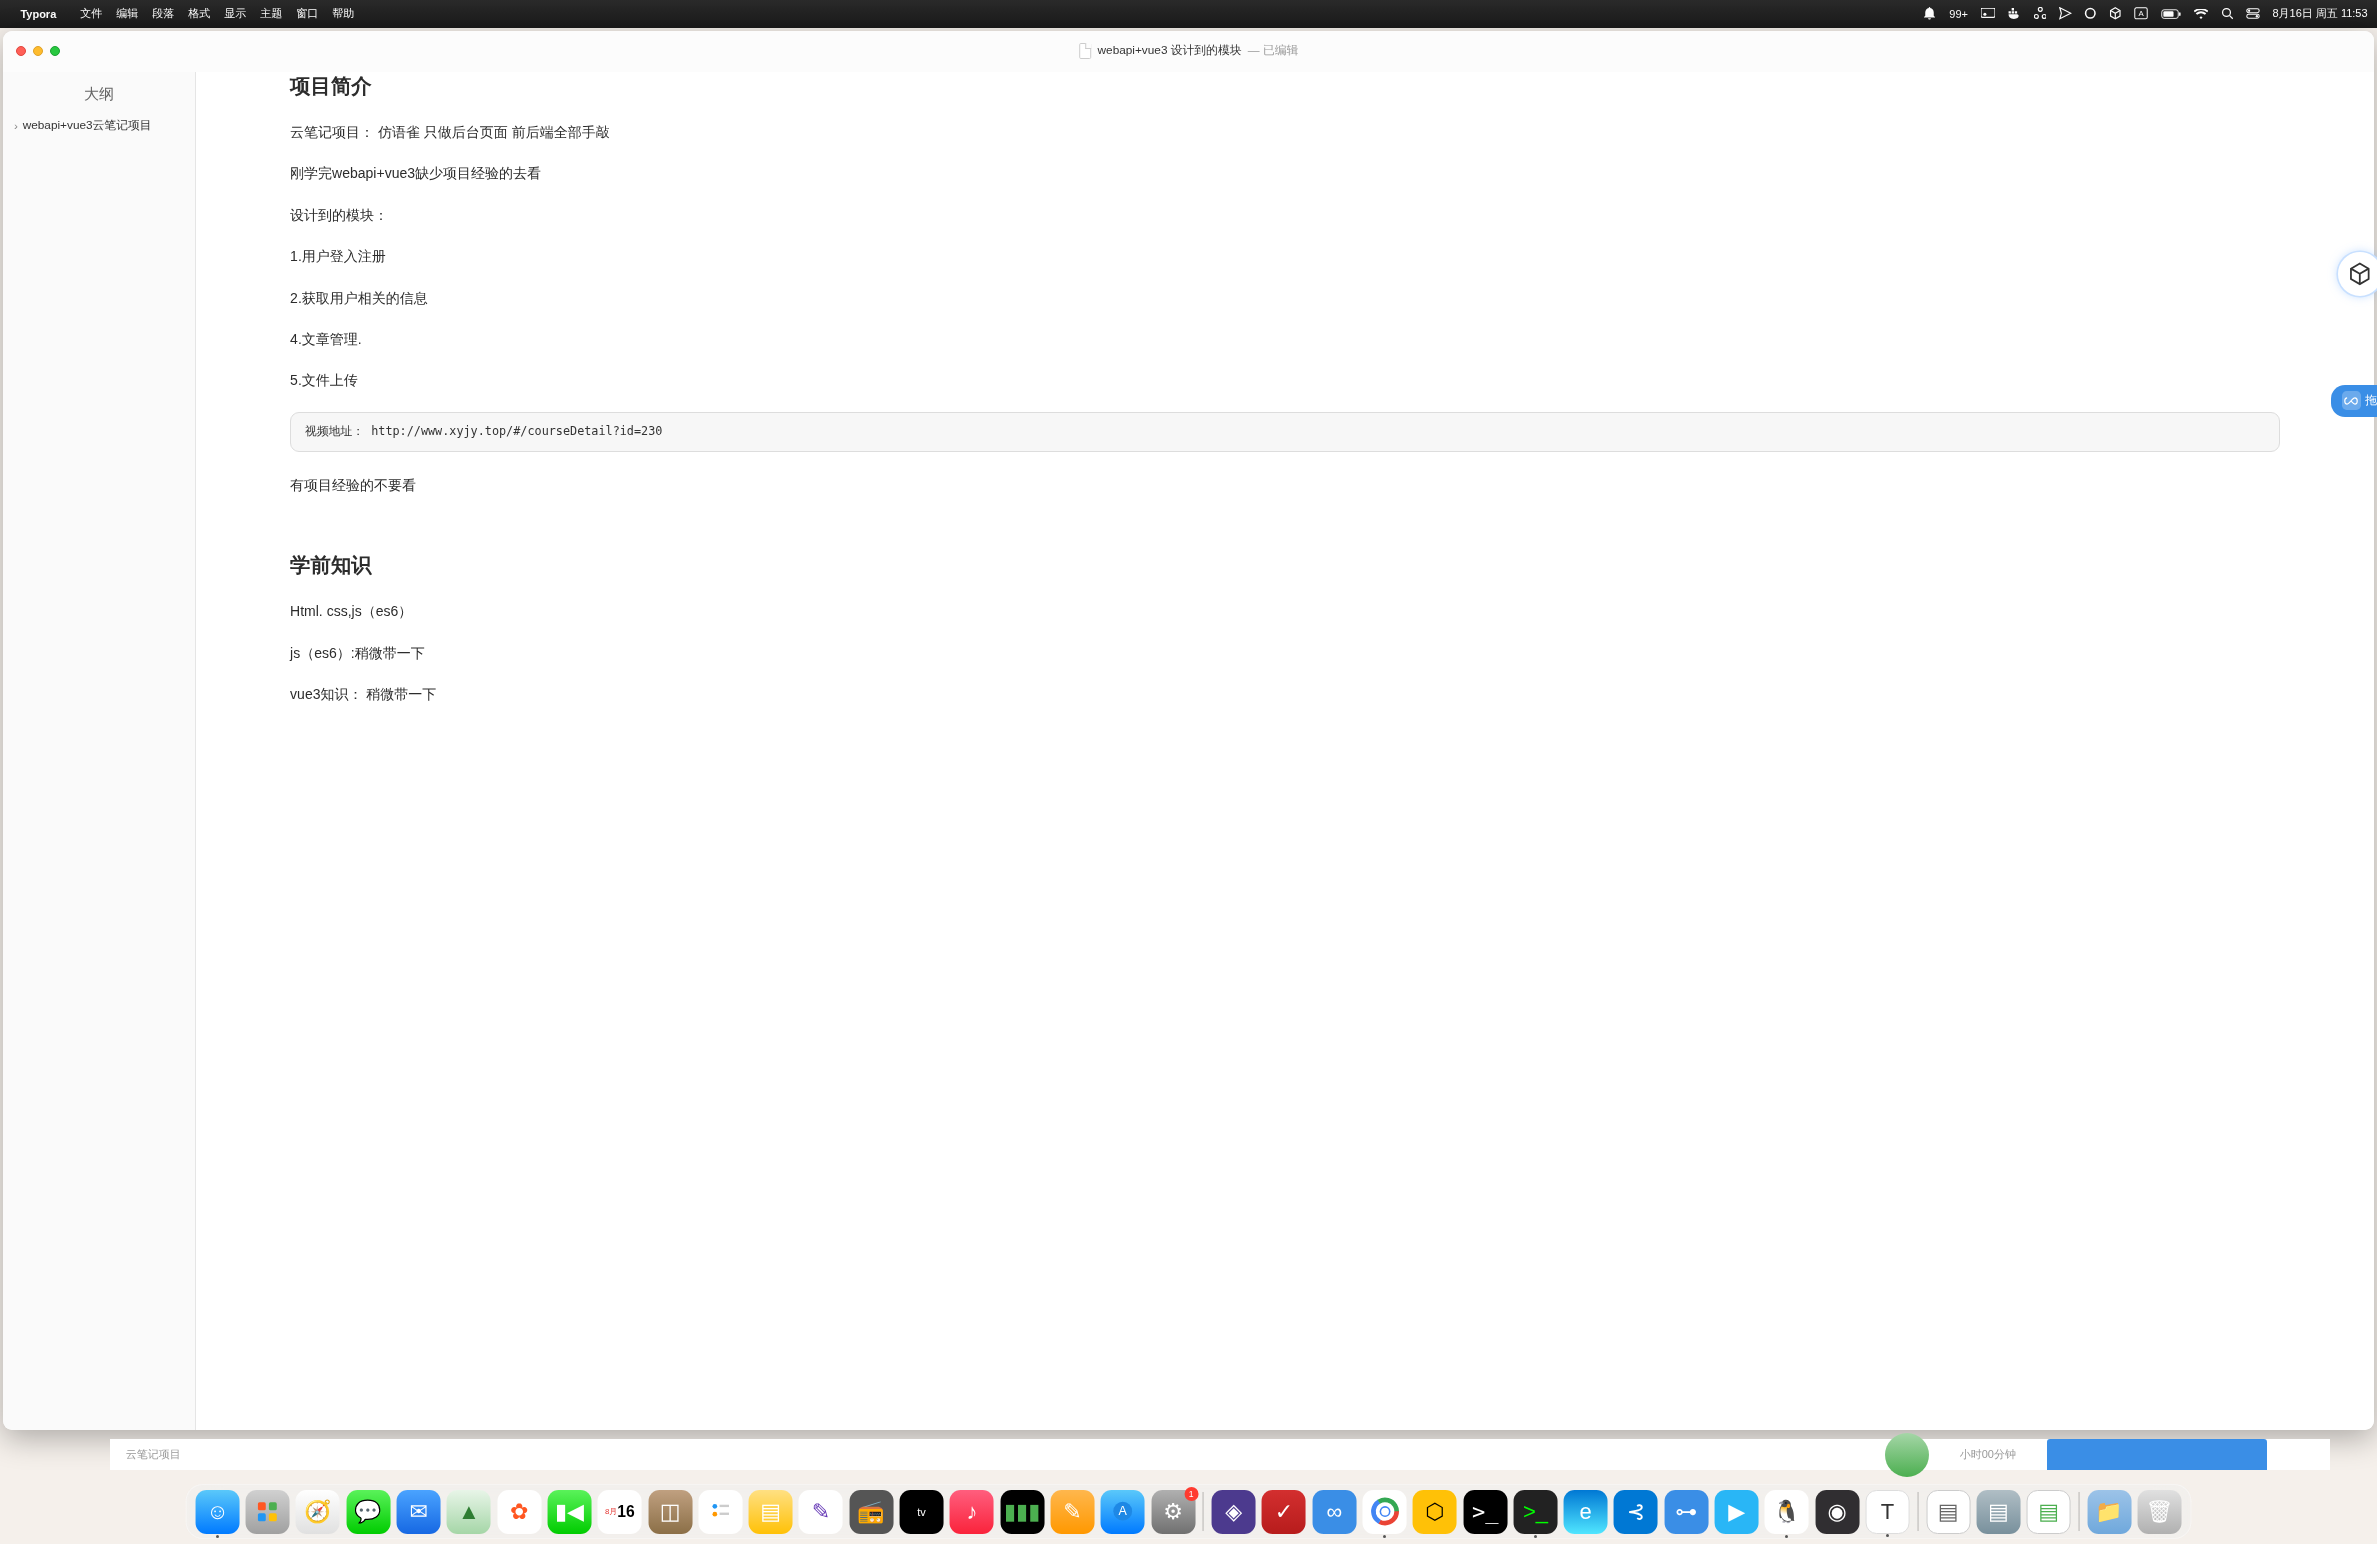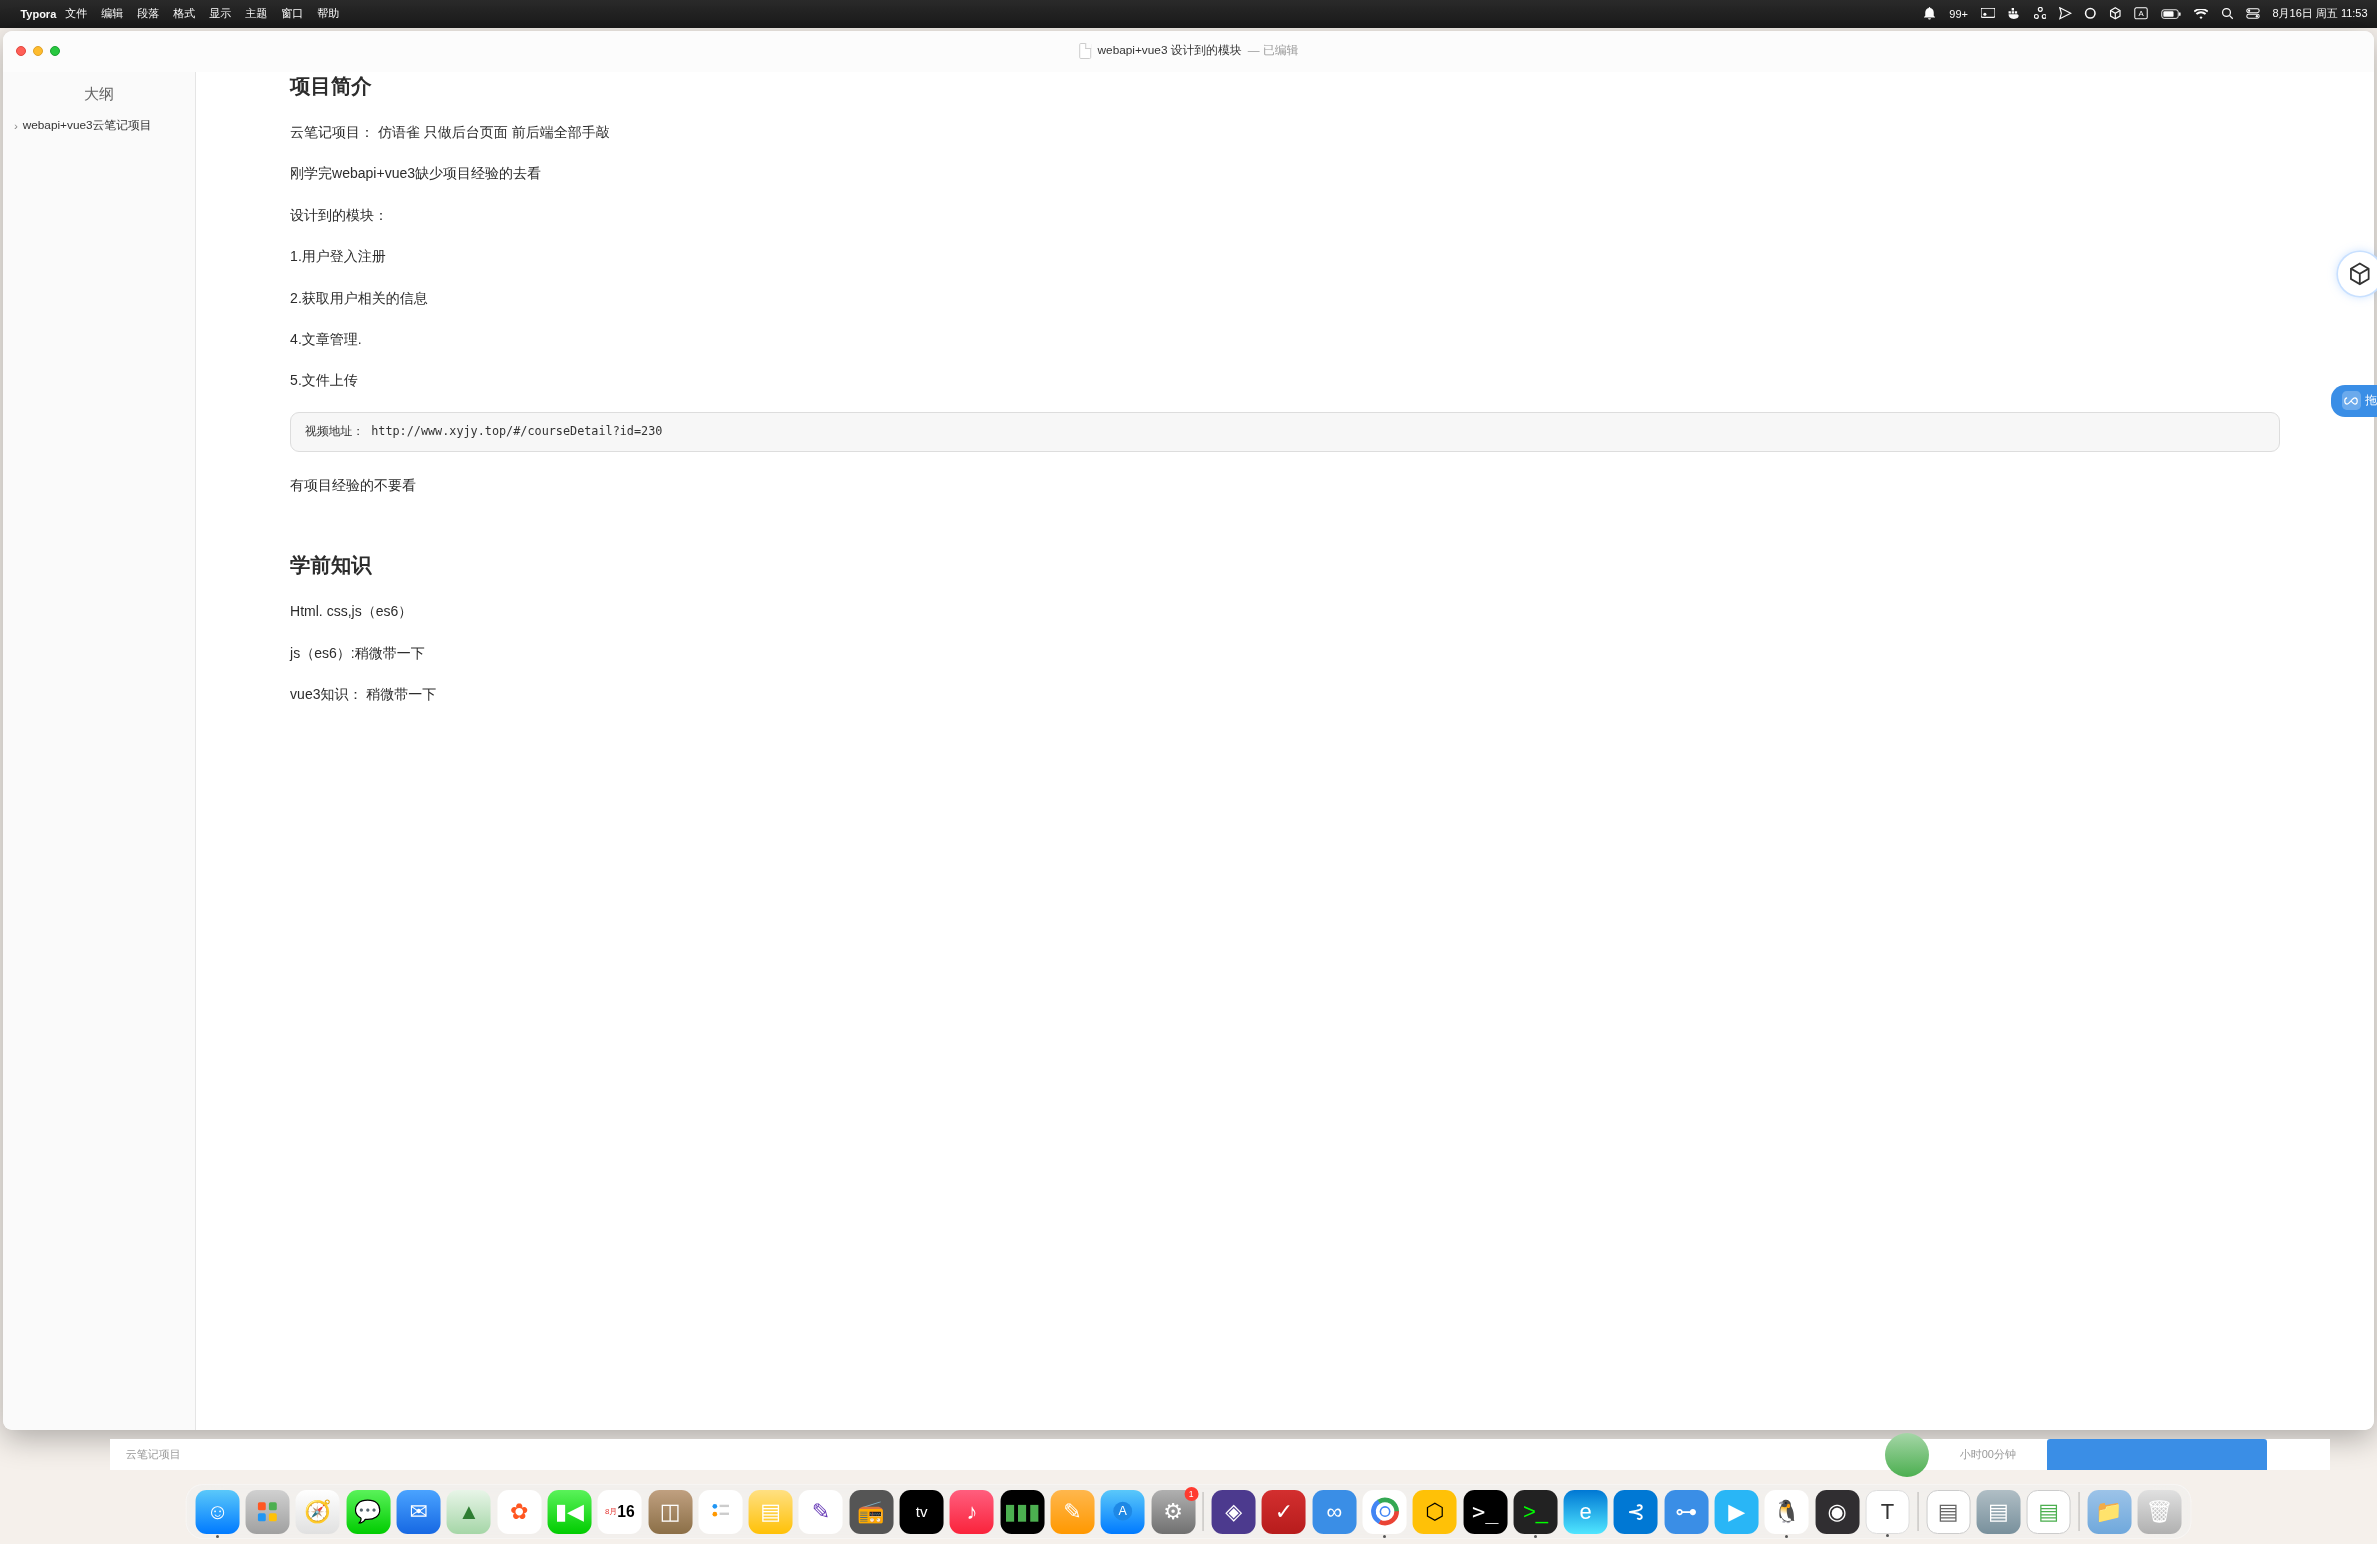--- a/index.html
+++ b/index.html
@@ -18,21 +18,21 @@
       background: linear-gradient(to bottom, #2a2a2a, #1a1a1a);
       color: #fff;
       display: flex;
       align-items: center;
       padding: 0 9.4px;
       font-size: 11px;
       justify-content: space-between;
     }
     .menubar-left { display: flex; align-items: center; gap: 0; }
     .menubar-left .apple { font-size: 12.6px; margin-right: 11px; }
-    .menubar-left .app-name { font-weight: 700; margin-right: 9px; }
+    .menubar-left .app-name { font-weight: 700; margin-right: 24px; }
     .menubar-left .menu-item { margin-right: 14px; cursor: default; }
     .menubar-right { display: flex; align-items: center; gap: 12.6px; }
     .menubar-right .mb-icon { display: inline-flex; align-items: center; }
     .menubar-right svg { fill: #fff; }
     .menubar-right .datetime { font-size: 11px; }
     .notif-badge { display:flex; align-items:center; gap:14px;}
     
     
     .window {
       position: absolute;
@@ -364,21 +364,21 @@
       <svg width="23.6" height="23.6" viewBox="0 0 30 30">
         <circle cx="8" cy="8" r="3" fill="#2196f3"></circle>
         <rect x="14" y="6" width="12" height="3" fill="#ccc"></rect>
         <circle cx="8" cy="18" r="3" fill="#ff9800"></circle>
         <rect x="14" y="16" width="12" height="3" fill="#ccc"></rect>
       </svg>
     </div>
   <div class="dock-icon di-notes">▤</div>
   <div class="dock-icon di-free">✎</div>
   <div class="dock-icon" style="background:#555;">📻</div>
-  <div class="dock-icon di-tv" style="font-size:15px;">tv</div>
+  <div class="dock-icon di-tv" style="font-size:11px;">tv</div>
   <div class="dock-icon di-music">♪</div>
   <div class="dock-icon di-stocks">▮▮▮</div>
   <div class="dock-icon di-pages">✎</div>
   <div class="dock-icon di-store">
       <svg width="20.4" height="20.4" viewBox="0 0 26 26" style="font-size:28px">
         <circle cx="13" cy="13" r="12" fill="#1e88e5"></circle>
         <text x="13" y="18" text-anchor="middle" fill="#fff" font-size="16">A</text>
       </svg>
     </div>
   <div class="dock-icon di-set">⚙<div style="position:absolute;top:-3.1px;right:-3.1px;background:#ff3b30;color:#fff;font-size:8.6px;width:14px;height:14px;border-radius:50%;display:flex;align-items:center;justify-content:center;">1</div></div>

